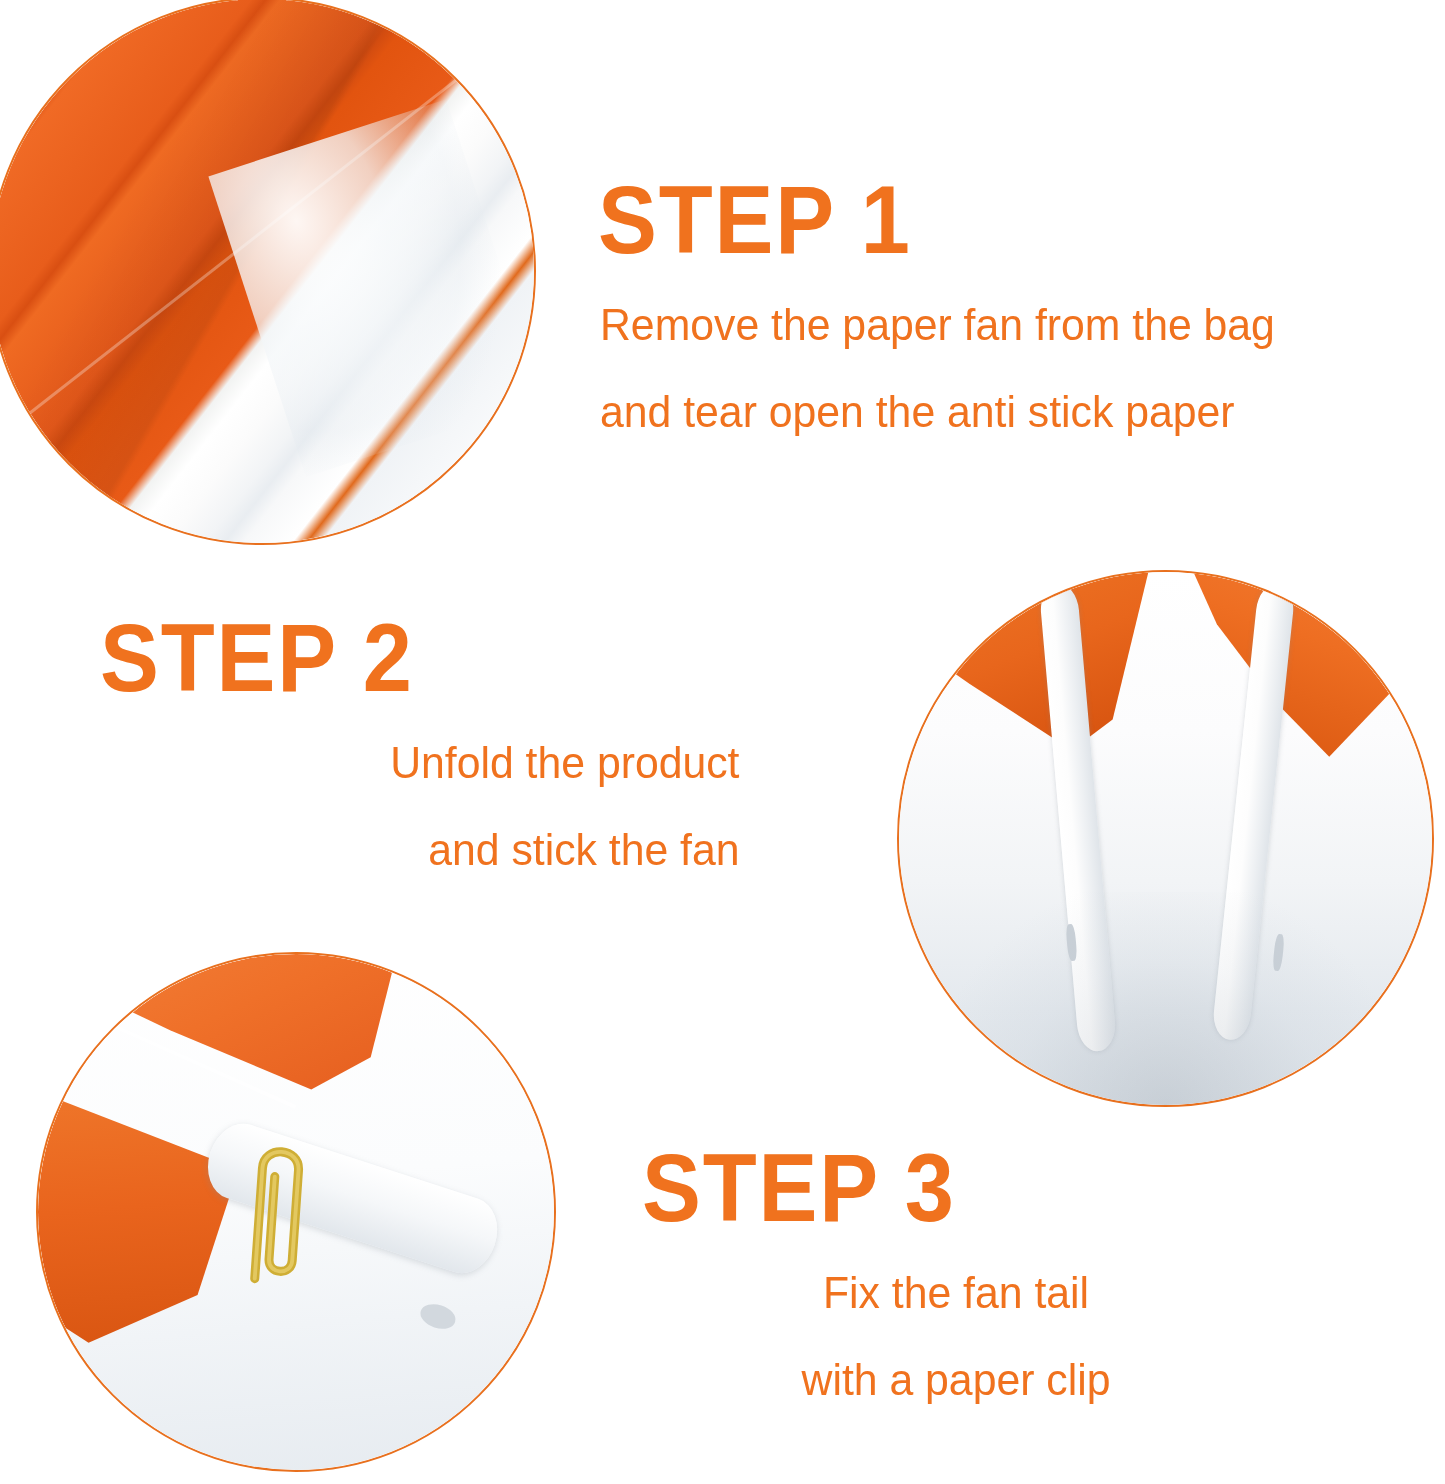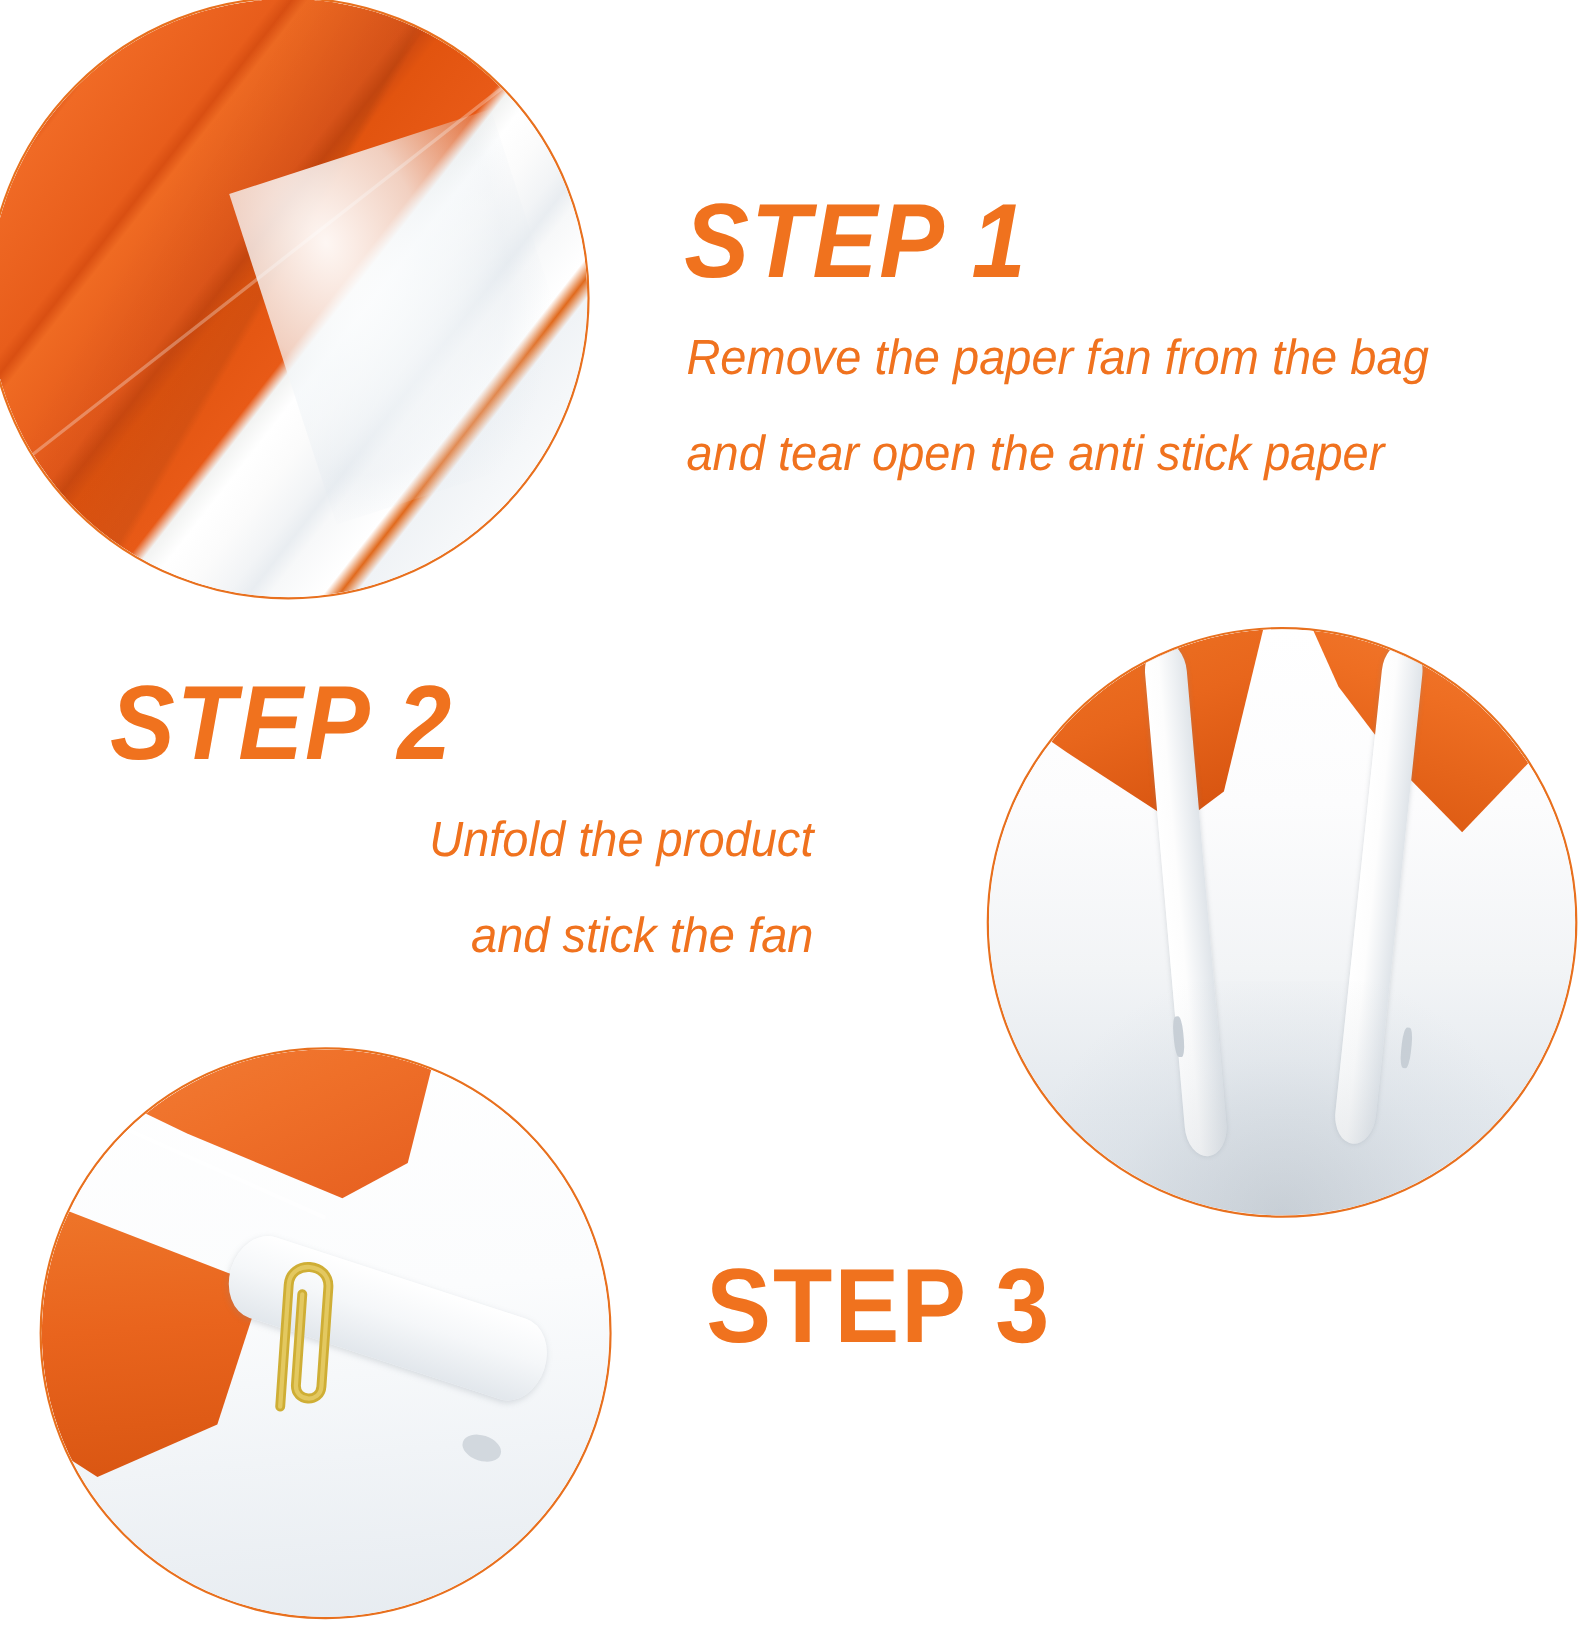--- a/index.html
+++ b/index.html
@@ -272,25 +272,25 @@
   .step-line {
     color: #f0721e;
     font-size: 45px;
     line-height: 1.0;
     white-space: nowrap;
     margin: 0 0 42px 0;
     transform: scaleX(.95);
   }
   .step-line:last-child { margin-bottom: 0; }
 
-  #text-step1 { left: 622px; top: 172px; font-style: italic; }
+  #text-step1 { left: 598px; top: 172px; }
   #text-step1 .step-lines { margin-left: 2px; }
   #text-step1 .step-line { transform-origin: left center; }
 
-  #text-step2 { left: 96px; top: 610px; font-style: italic; }
+  #text-step2 { left: 96px; top: 610px; }
   #text-step2 .step-heading { margin-left: 4px; }
   #text-step2 .step-lines { text-align: right; width: 660px; }
   #text-step2 .step-line { transform-origin: center center; }
 
   #text-step3 { left: 636px; top: 1140px; }
   #text-step3 .step-heading { margin-left: 6px; }
   #text-step3 .step-lines { text-align: center; width: 640px; }
   #text-step3 .step-line { transform-origin: center center; }
 </style>
 </head>
@@ -342,15 +342,19 @@
       <div class="clip-slot"></div>
       <svg class="paperclip" viewBox="0 0 60 130">
         <path d="M16 120 L16 34 C16 16 44 16 44 34 L44 104 C44 116 26 116 26 104 L26 40" fill="none" stroke="#cfae35" stroke-width="7" stroke-linecap="round" stroke-linejoin="round"></path>
         <path d="M16 120 L16 34 C16 16 44 16 44 34 L44 104 C44 116 26 116 26 104 L26 40" fill="none" stroke="#e3c860" stroke-width="3" stroke-linecap="round" stroke-linejoin="round"></path>
       </svg>
     </div>
   </div>
 
   <div class="step-block" id="text-step3">
     <p class="step-heading">STEP 3</p>
+    <div class="step-lines">
+      <p class="step-line">Fix the fan tail</p>
+      <p class="step-line">with a paper clip</p>
+    </div>
   </div>
 
 </div>
 
 </body></html>

